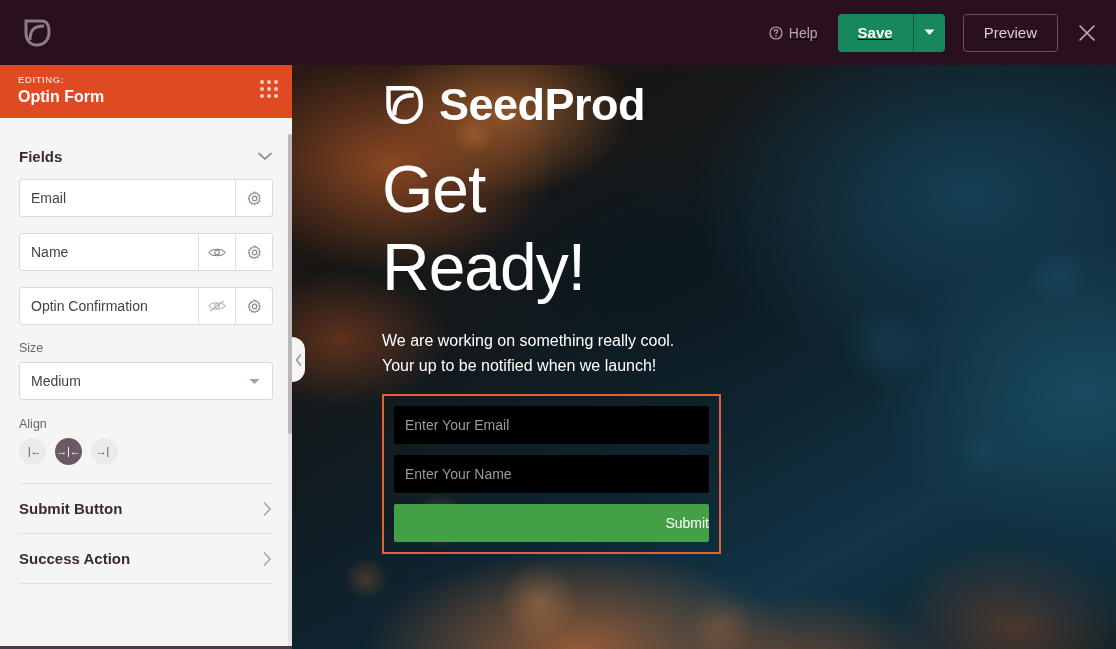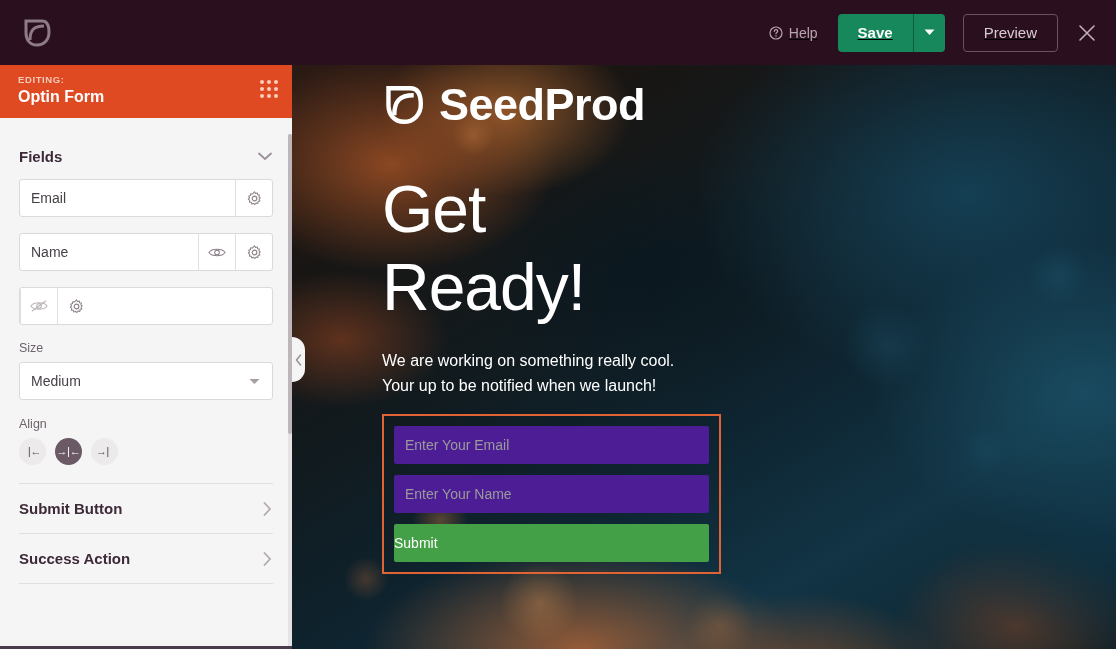--- a/index.html
+++ b/index.html
@@ -233,49 +233,49 @@
       radial-gradient(circle 36px at 84% 66%, rgba(30,84,110,.3), transparent 72%),
       radial-gradient(circle 30px at 22% 12%, rgba(230,150,80,.28), transparent 70%);
     opacity: .9;
   }
   #preview-content {
     position: absolute; left: 0; top: 0; right: 0; bottom: 0;
     padding: 17px 0 0 90px;
   }
   #sp-logo {
     display: flex; align-items: center; gap: 13px;
-    margin-bottom: 44px;
+    margin-bottom: 24px;
   }
   #sp-logo-text {
     color: #ffffff; font-size: 45px; font-weight: bold;
     letter-spacing: -0.5px; line-height: 1;
   }
   #headline {
     color: #ffffff; font-size: 66px; line-height: 1.18;
     font-weight: normal; letter-spacing: -1px;
     margin-bottom: 22px;
   }
   #subtext {
     color: #ffffff; font-size: 16px; line-height: 1.55;
     margin-bottom: 16px;
   }
   #optin-form {
     width: 339px;
     border: 2px solid #e06335;
     padding: 10px;
   }
   .optin-input {
-    height: 38px; background: #4c1d95;
+    height: 38px; background: #000000;
     display: flex; align-items: center; padding-left: 11px;
     font-size: 14px; color: #9b9b9b;
     margin-bottom: 11px; border-radius: 2px;
   }
   #optin-submit {
     height: 38px; background: #44a047; border-radius: 2px;
-    display: flex; align-items: center; justify-content: flex-start;
+    display: flex; align-items: center; justify-content: flex-end;
     color: #ffffff; font-size: 14px; cursor: pointer;
   }
 
   svg { display: block; }
 </style>
 </head>
 <body>
 
 <div id="topbar">
   <div id="brand-logo">
@@ -417,20 +417,21 @@
         </div>
         <div class="fbtn">
           <svg width="15" height="15" viewBox="0 0 16 16">
             <circle cx="8" cy="8" r="2.5" fill="none" stroke="#8d838a" stroke-width="1.2"></circle>
             <path d="M8 0.8 L9 2.6 L11 2.1 L11.3 4.1 L13.3 4.3 L12.6 6.2 L14.2 7.4 L12.8 8.8 L13.7 10.6 L11.8 11.2 L11.6 13.2 L9.7 12.8 L8.4 14.4 L7 13.1 L5.2 14 L4.6 12.1 L2.6 11.9 L3 10 L1.4 8.7 L2.7 7.3 L1.8 5.5 L3.7 4.9 L3.9 2.9 L5.8 3.3 Z" fill="none" stroke="#8d838a" stroke-width="1.1" stroke-linejoin="round"></path>
           </svg>
         </div>
       </div>
 
       <div class="field-row">
+        <div class="fname">Optin Confirmation</div>
         <div class="fbtn">
           <svg width="18" height="14" viewBox="0 0 20 14">
             <path d="M1 7 C4 2.3 16 2.3 19 7 C16 11.7 4 11.7 1 7 Z" fill="none" stroke="#bdb4ba" stroke-width="1.2"></path>
             <circle cx="10" cy="7" r="2.6" fill="none" stroke="#bdb4ba" stroke-width="1.2"></circle>
             <path d="M2.5 12.5 L17.5 1.5" stroke="#bdb4ba" stroke-width="1.3" stroke-linecap="round"></path>
           </svg>
         </div>
         <div class="fbtn">
           <svg width="15" height="15" viewBox="0 0 16 16">
             <circle cx="8" cy="8" r="2.5" fill="none" stroke="#8d838a" stroke-width="1.2"></circle>

